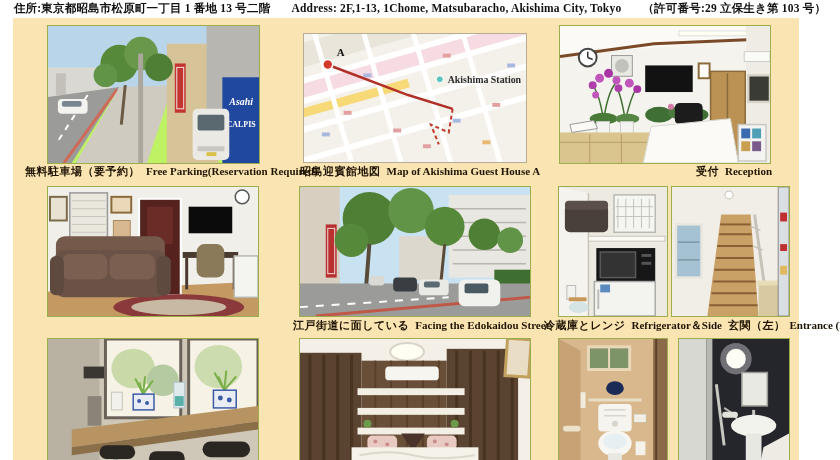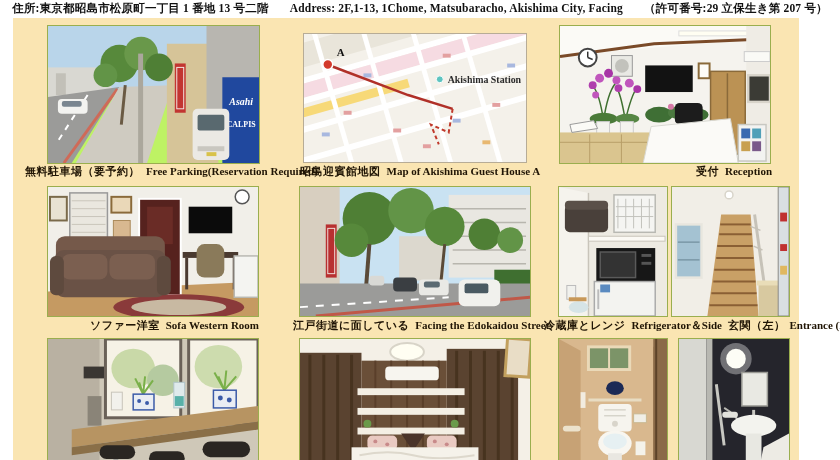--- a/index.html
+++ b/index.html
@@ -18,22 +18,22 @@
   .cap .en { letter-spacing:0; }
   .cap .jp2 { margin-left:6px; margin-right:4px; }
 </style>
 </head>
 <body>
 
 <div class="page">
 
   <div class="header">
     <span>住所:東京都昭島市松原町一丁目 1 番地 13 号二階</span>
-    <span>Address: 2F,1-13, 1Chome, Matsubaracho, Akishima City, Facing</span>
-    <span>（許可番号:29 立保生き第 207 号）</span>
+    <span>Address: 2F,1-13, 1Chome, Matsubaracho, Akishima City, Tokyo</span>
+    <span>（許可番号:29 立保生き第 103 号）</span>
   </div>
 
   <div class="mat"></div>
 
   <div class="photo" style="left:47px;top:25px;width:213px;height:139px;">
     <svg viewBox="0 0 213 139" preserveAspectRatio="none">
       <rect x="0" y="0" width="213" height="70" fill="#b9d5ea"></rect>
       <rect x="0" y="42" width="64" height="30" fill="#d9d8d2"></rect>
       <rect x="8" y="48" width="10" height="22" fill="#c2c0b8"></rect>
       <polygon points="0,72 72,62 24,139 0,139" fill="#9b9b99"></polygon>
@@ -292,23 +292,20 @@
       <line x1="83" y1="60" x2="92" y2="64" stroke="#c6c2b8" stroke-width="1.5"></line>
       <rect x="88" y="98" width="21" height="33" fill="#d8c9a0"></rect>
       <rect x="86" y="95" width="25" height="5" fill="#e9ddb8"></rect>
       <rect x="108" y="0" width="11" height="131" fill="#d9dfe2" stroke="#8a8a86" stroke-width="1"></rect>
       <rect x="110" y="26" width="7" height="9" fill="#c03030"></rect>
       <rect x="110" y="58" width="7" height="7" fill="#c03030"></rect>
       <rect x="110" y="80" width="7" height="9" fill="#e0b860"></rect>
     </svg>
   </div>
 
-  <div class="cap" style="left:47px;top:318px;width:212px;">
-    <span class="jp">ソファー洋室</span><span class="en">Sofa Western Room</span>
-  </div>
   <div class="cap" style="left:293px;top:318px;width:244px;">
     <span class="jp">江戸街道に面している</span><span class="en">Facing the Edokaidou Street</span>
   </div>
   <div class="cap" style="left:544px;top:318px;width:258px;">
     <span class="jp">冷蔵庫とレンジ</span><span class="en">Refrigerator＆Side</span><span class="jp jp2">玄関（左）</span><span class="en">Entrance (Left Side)</span>
   </div>
 
   <div class="photo" style="left:47px;top:338px;width:212px;height:130px;">
     <svg viewBox="0 0 212 130" preserveAspectRatio="none">
       <rect x="0" y="0" width="212" height="130" fill="#cfc8b8"></rect>

